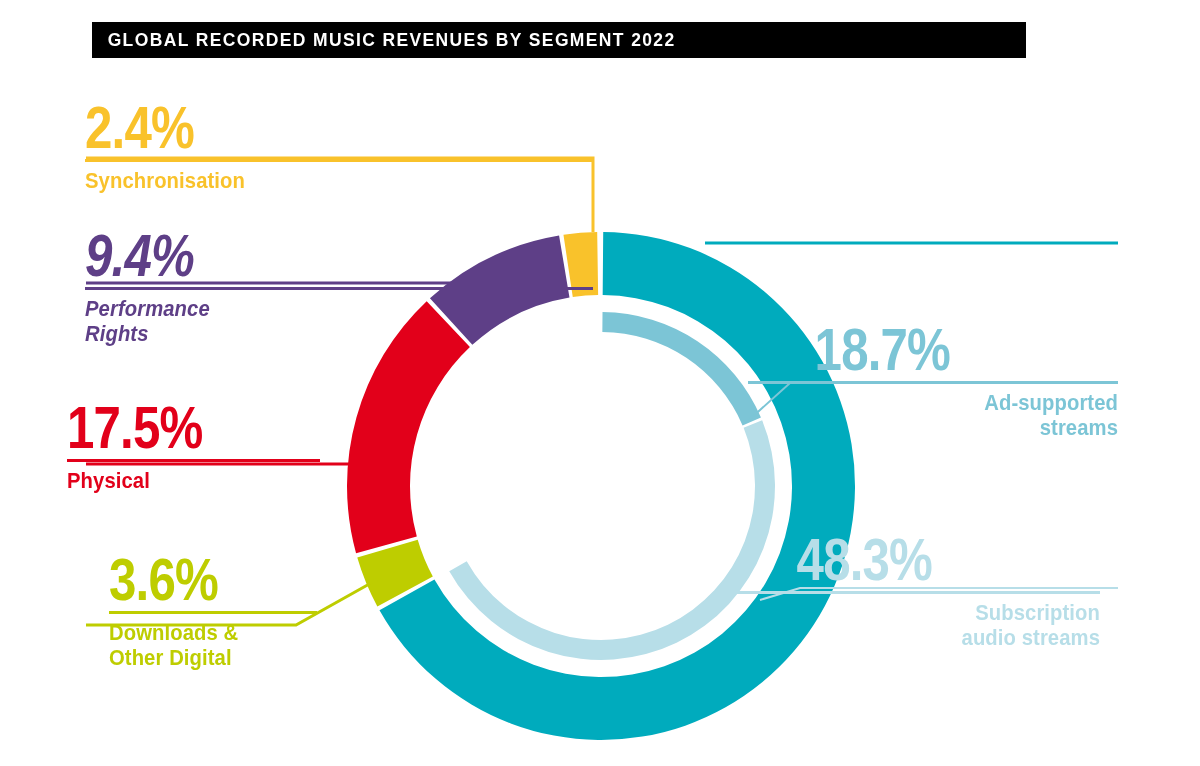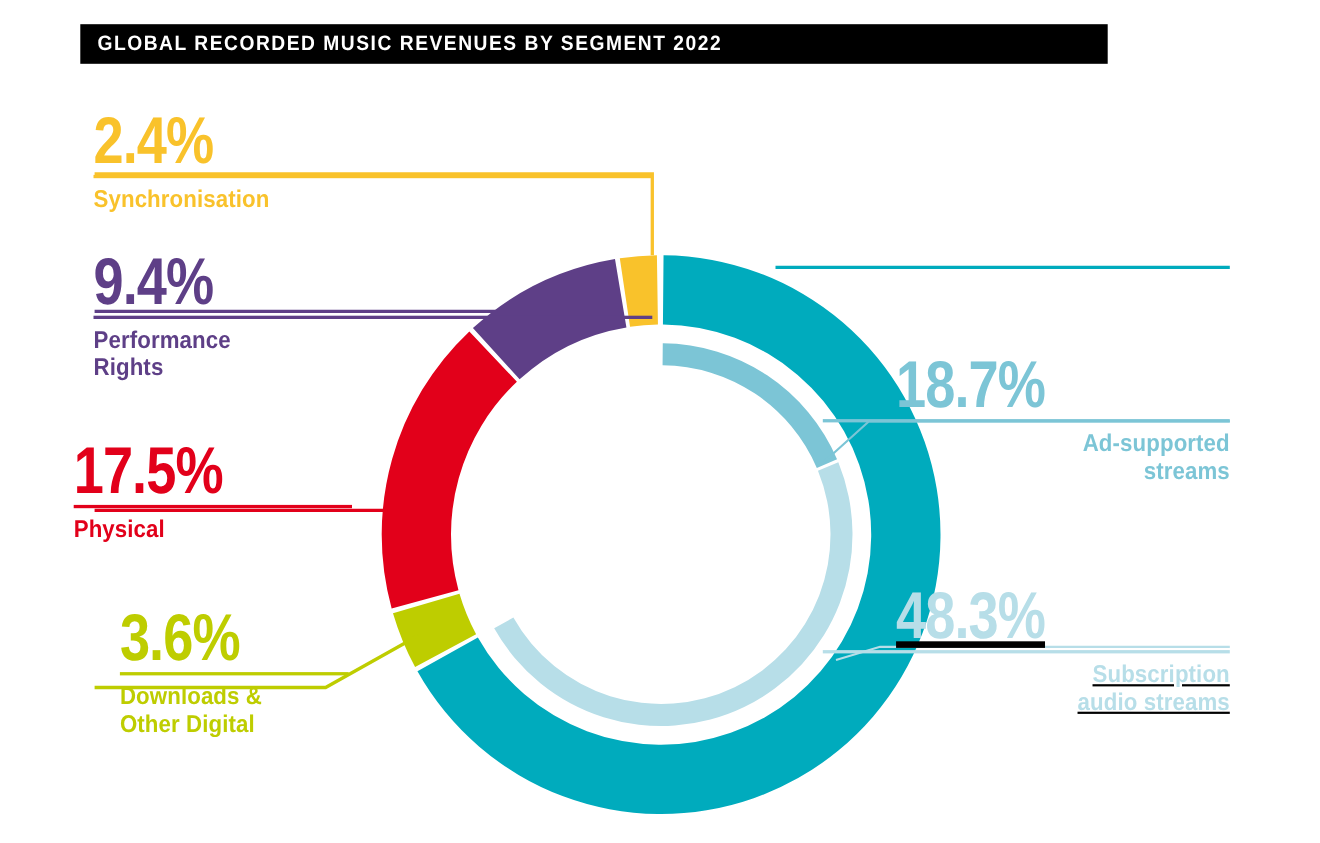--- a/index.html
+++ b/index.html
@@ -16,21 +16,21 @@
     position: relative;
     width: 1200px;
     height: 766px;
     background: #ffffff;
     overflow: hidden;
   }
 
   
   .title-bar {
     position: absolute;
-    left: 73px;
+    left: 92px;
     top: 22px;
     width: 934px;
     height: 36px;
     background: #000000;
     display: flex;
     align-items: center;
   }
   .title-text {
     color: #ffffff;
     font-family: "Liberation Sans Narrow", "Liberation Sans", sans-serif;
@@ -74,27 +74,27 @@
     letter-spacing: 0.1px;
     transform: scaleX(0.92);
     white-space: pre-line;
     display: block;
   }
   .callout.left .lbl { transform-origin: left top; text-align: left; }
   .callout.right .lbl { transform-origin: right top; text-align: right; }
 
   
   #callout-sync        { left: 85px;  top: 100px;  width: 508px; }
-  #callout-perf        { left: 85px;  top: 228px; width: 508px; }
+  #callout-perf        { left: 85px;  top: 228px; width: 508px; font-style: italic; }
   #callout-physical    { left: 67px;  top: 400px; width: 253px; }
   #callout-downloads   { left: 85px;  top: 552px; width: 208px; margin-left: 24px; }
 
   #callout-streaming   { right: 82px; top: 186px; width: 418px; }
   #callout-adsupported { right: 82px; top: 322px; width: 370px; }
-  #callout-subscription{ right: 82px; top: 532px; width: 370px; text-decoration: underline; }
+  #callout-subscription{ right: 100px; top: 532px; width: 370px; }
 
   
   #donut {
     position: absolute;
     left: 0;
     top: 0;
     width: 1200px;
     height: 766px;
   }
 

